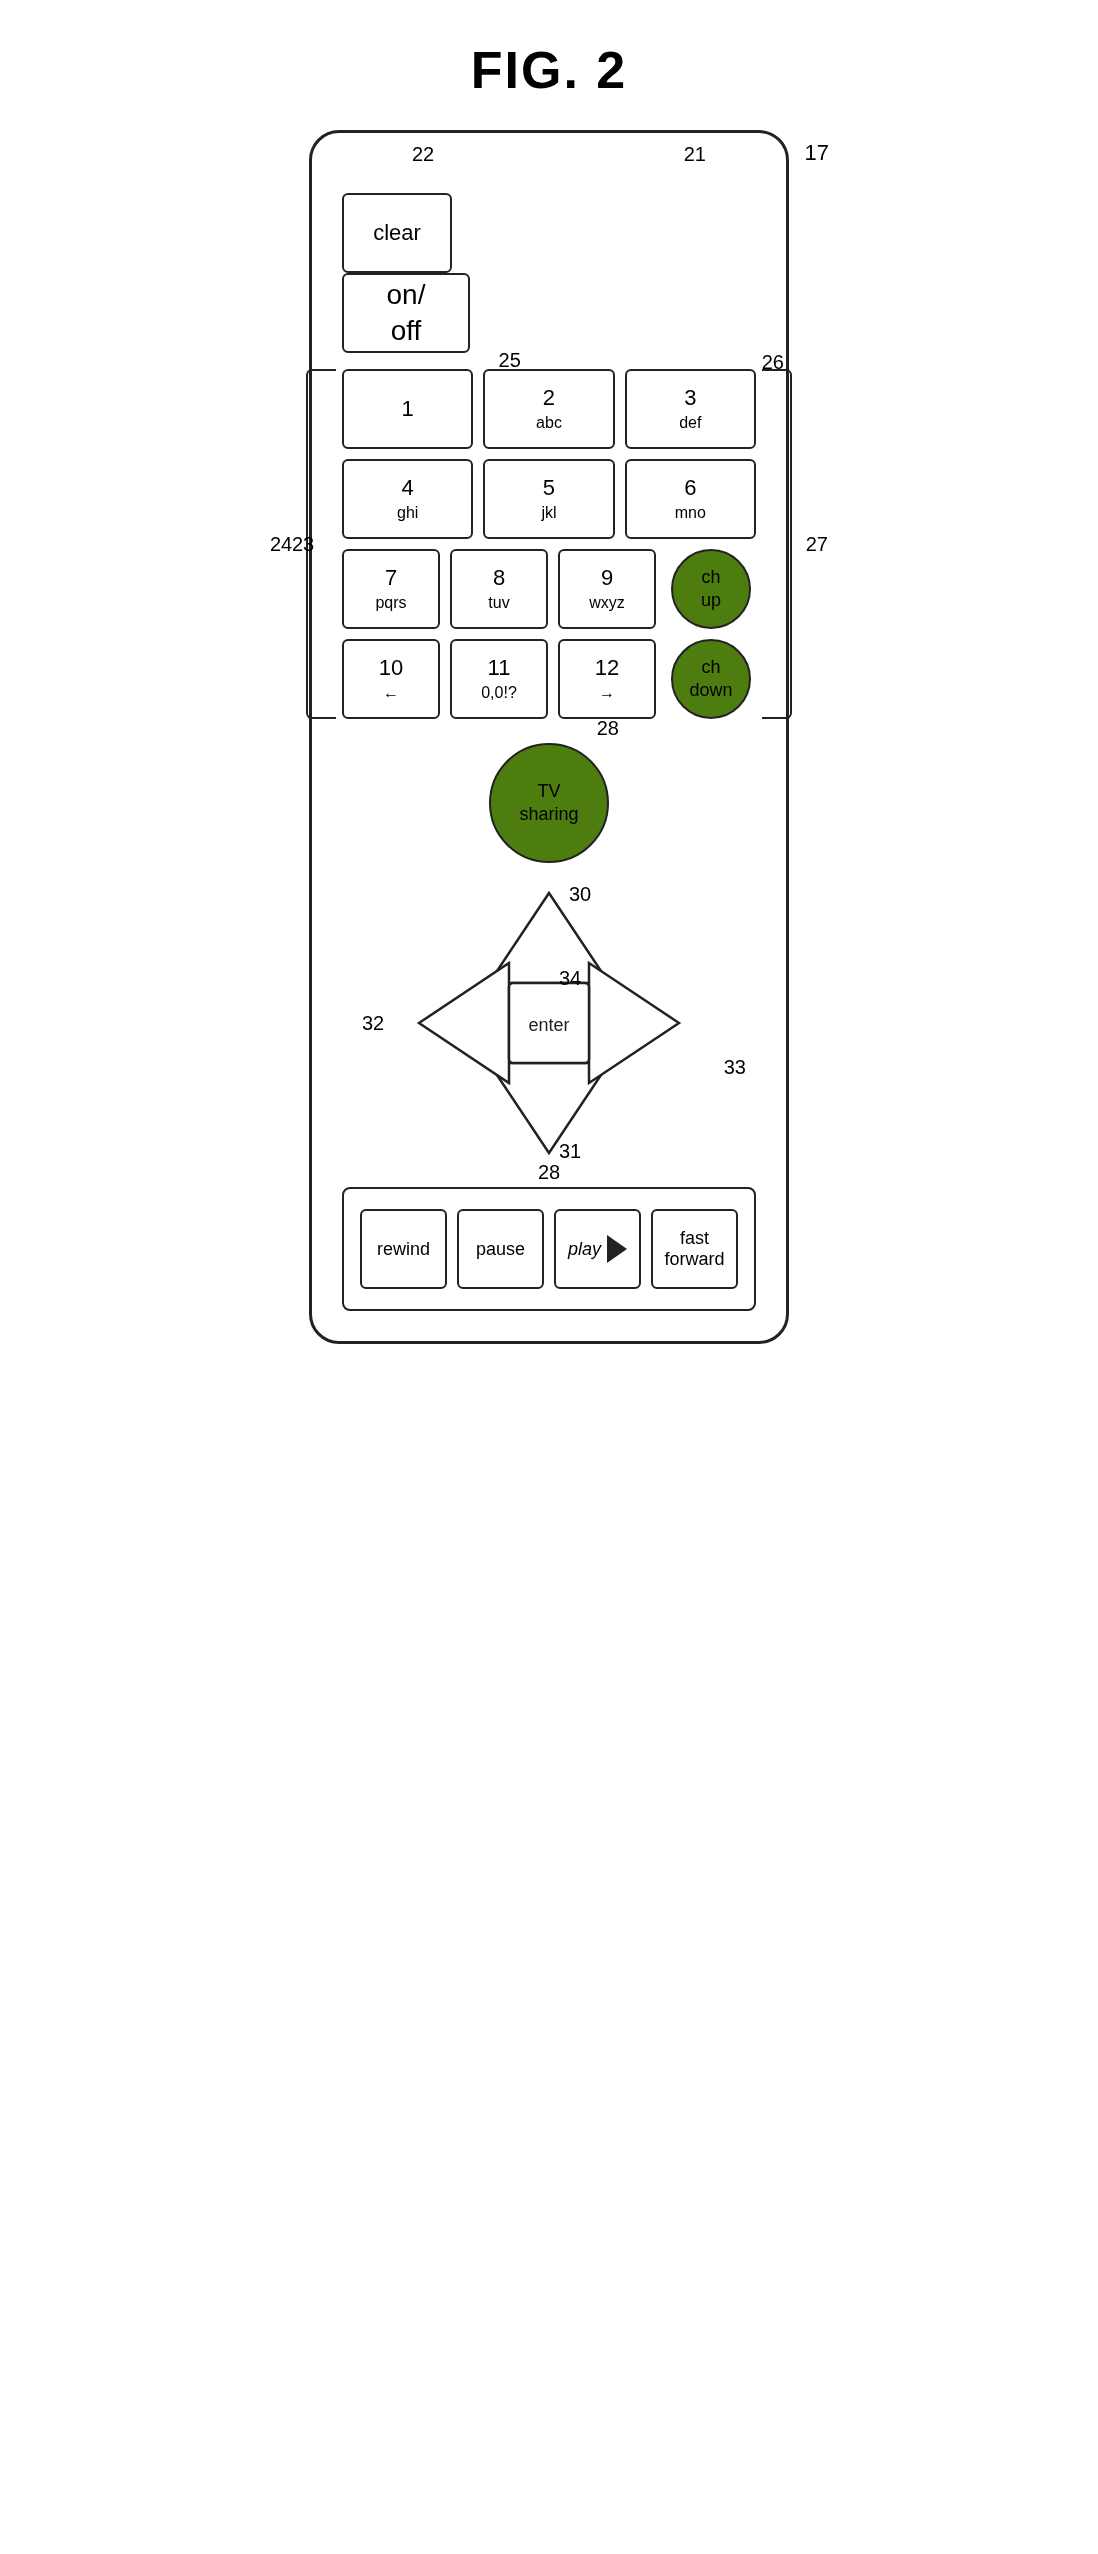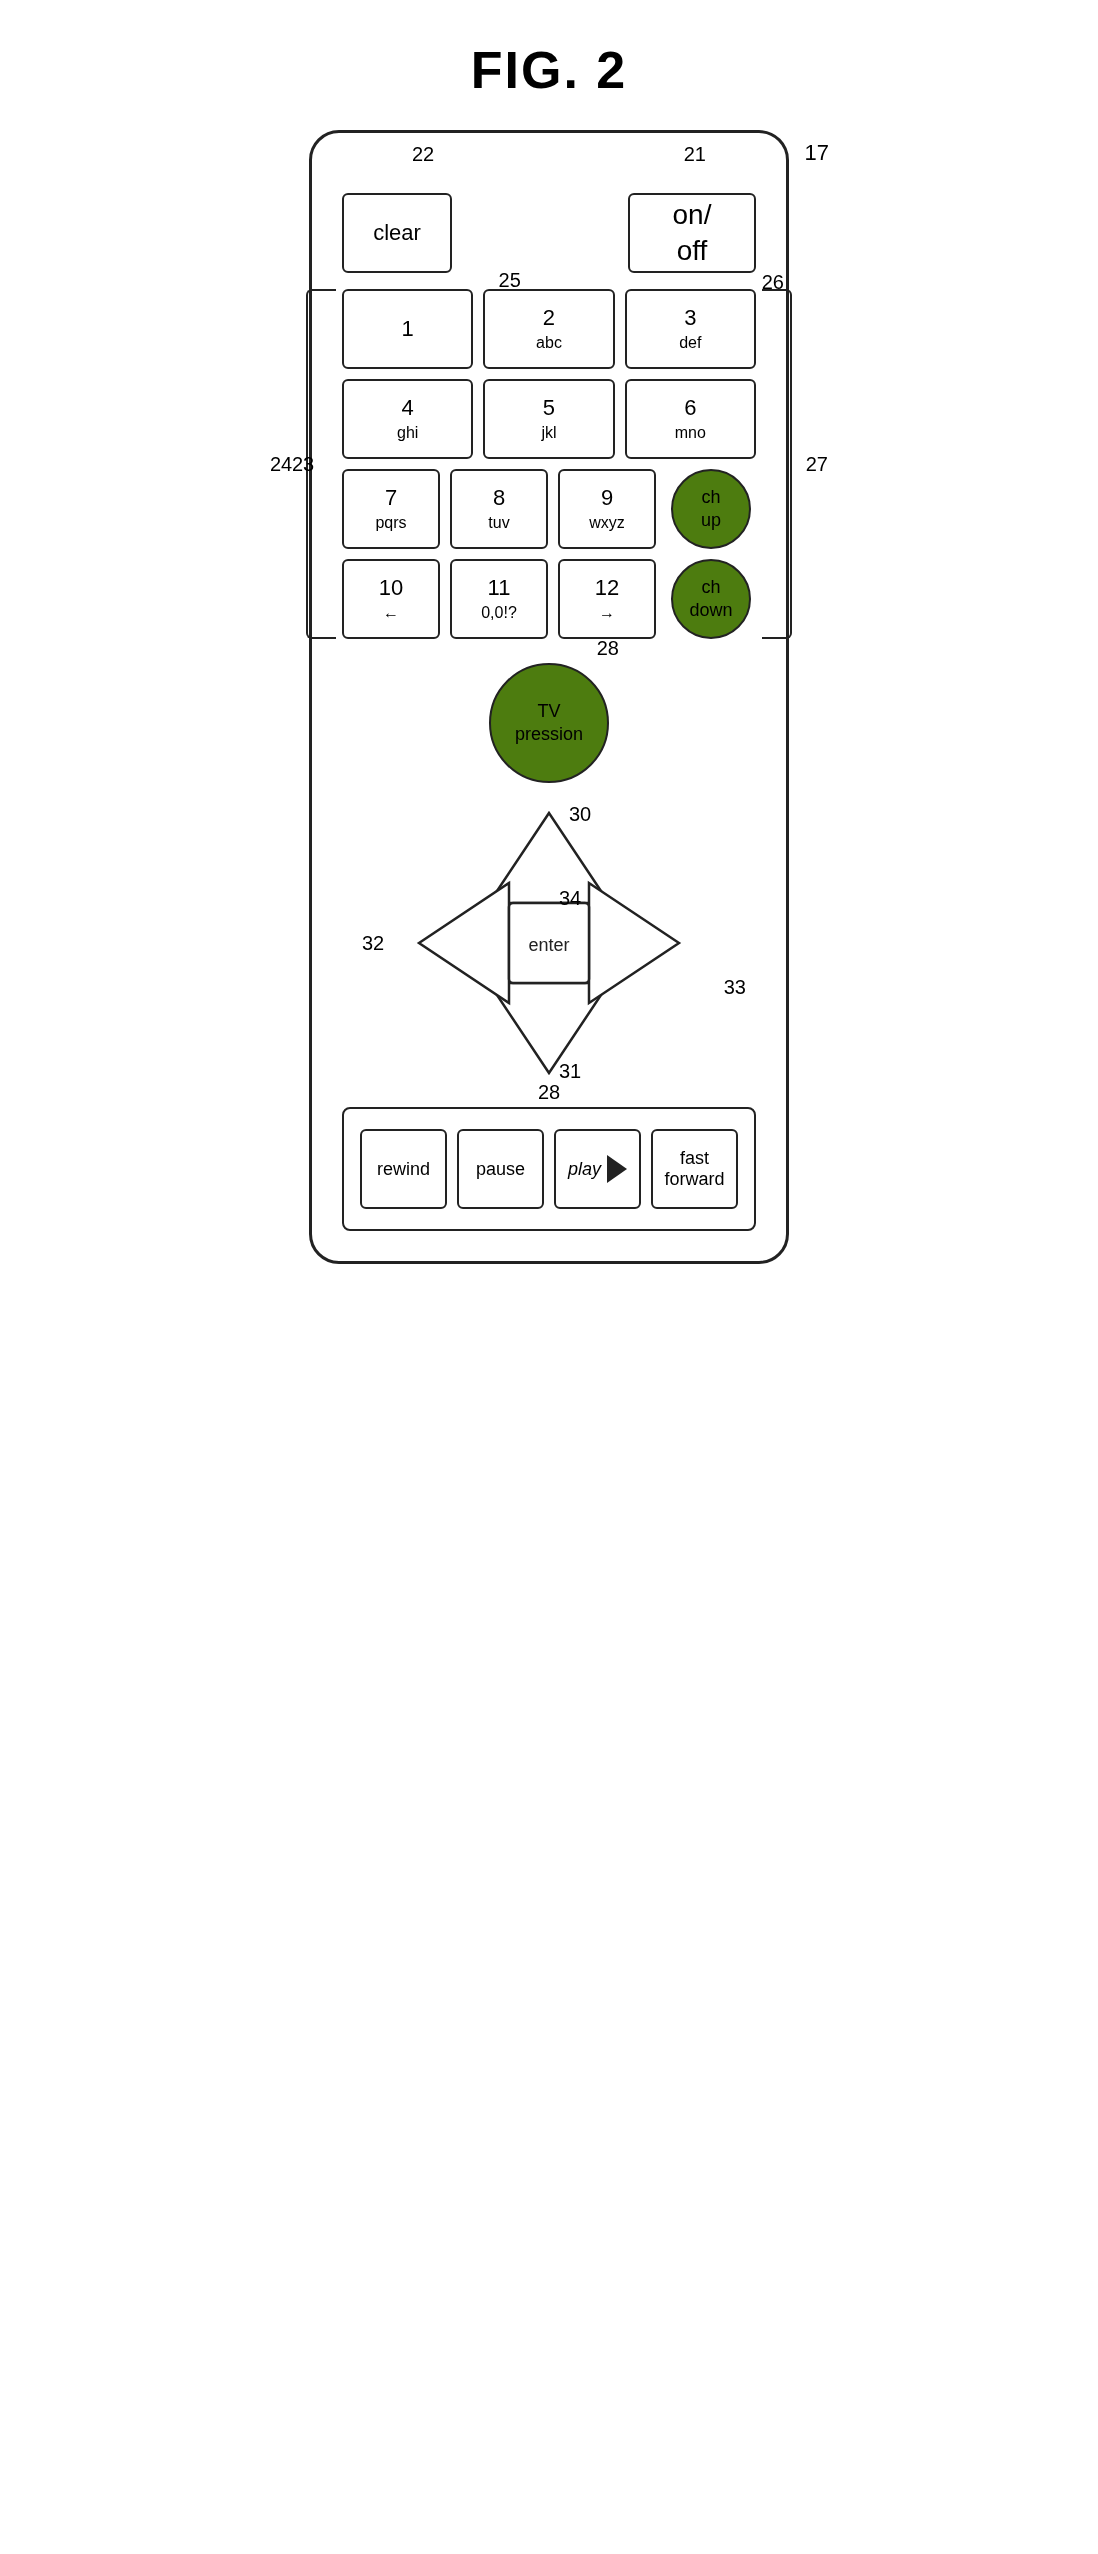--- a/index.html
+++ b/index.html
@@ -238,21 +238,21 @@
 <div style="position:relative; width:600px; display:flex; justify-content:center;">
 
   <div style="position:absolute; top:10px; right:20px; font-size:22px;">17</div>
 
   <div class="remote-body" style="position:relative;">
 
     <div style="position:absolute; top:10px; left:100px; font-size:20px;">22</div>
 
     <div style="position:absolute; top:10px; right:80px; font-size:20px;">21</div>
 
-    <div class="top-row" style="margin-top:30px;">
+    <div class="top-row" style="margin-top:30px;flex-direction:column;">
       <div class="btn-rect btn-clear">
         <span>clear</span>
       </div>
       <div class="btn-rect btn-onoff">
         <span>on/</span>
         <span>off</span>
       </div>
     </div>
 
     <div class="keypad-wrapper" style="margin-top:10px; position:relative;">
@@ -336,21 +336,21 @@
         </div>
       </div>
 
     </div>
 
     <div class="mode-row" style="position:relative;">
       <div style="position:relative;">
         <div style="position:absolute; top:-26px; right:-10px; font-size:20px;">28</div>
         <div class="btn-circle btn-tv-sharing">
           <span>TV</span>
-          <span>pression</span>
+          <span>sharing</span>
         </div>
       </div>
     </div>
 
     <div class="dpad-section" style="position:relative;">
 
       <div style="position:absolute; top:0px; left:calc(50% + 20px); font-size:20px;">30</div>
       <div style="position:absolute; bottom:0px; left:calc(50% + 10px); font-size:20px;">31</div>
       <div style="position:absolute; left:20px; top:50%; transform:translateY(-50%); font-size:20px;">32</div>
       <div style="position:absolute; right:10px; bottom:30%; font-size:20px;">33</div>

